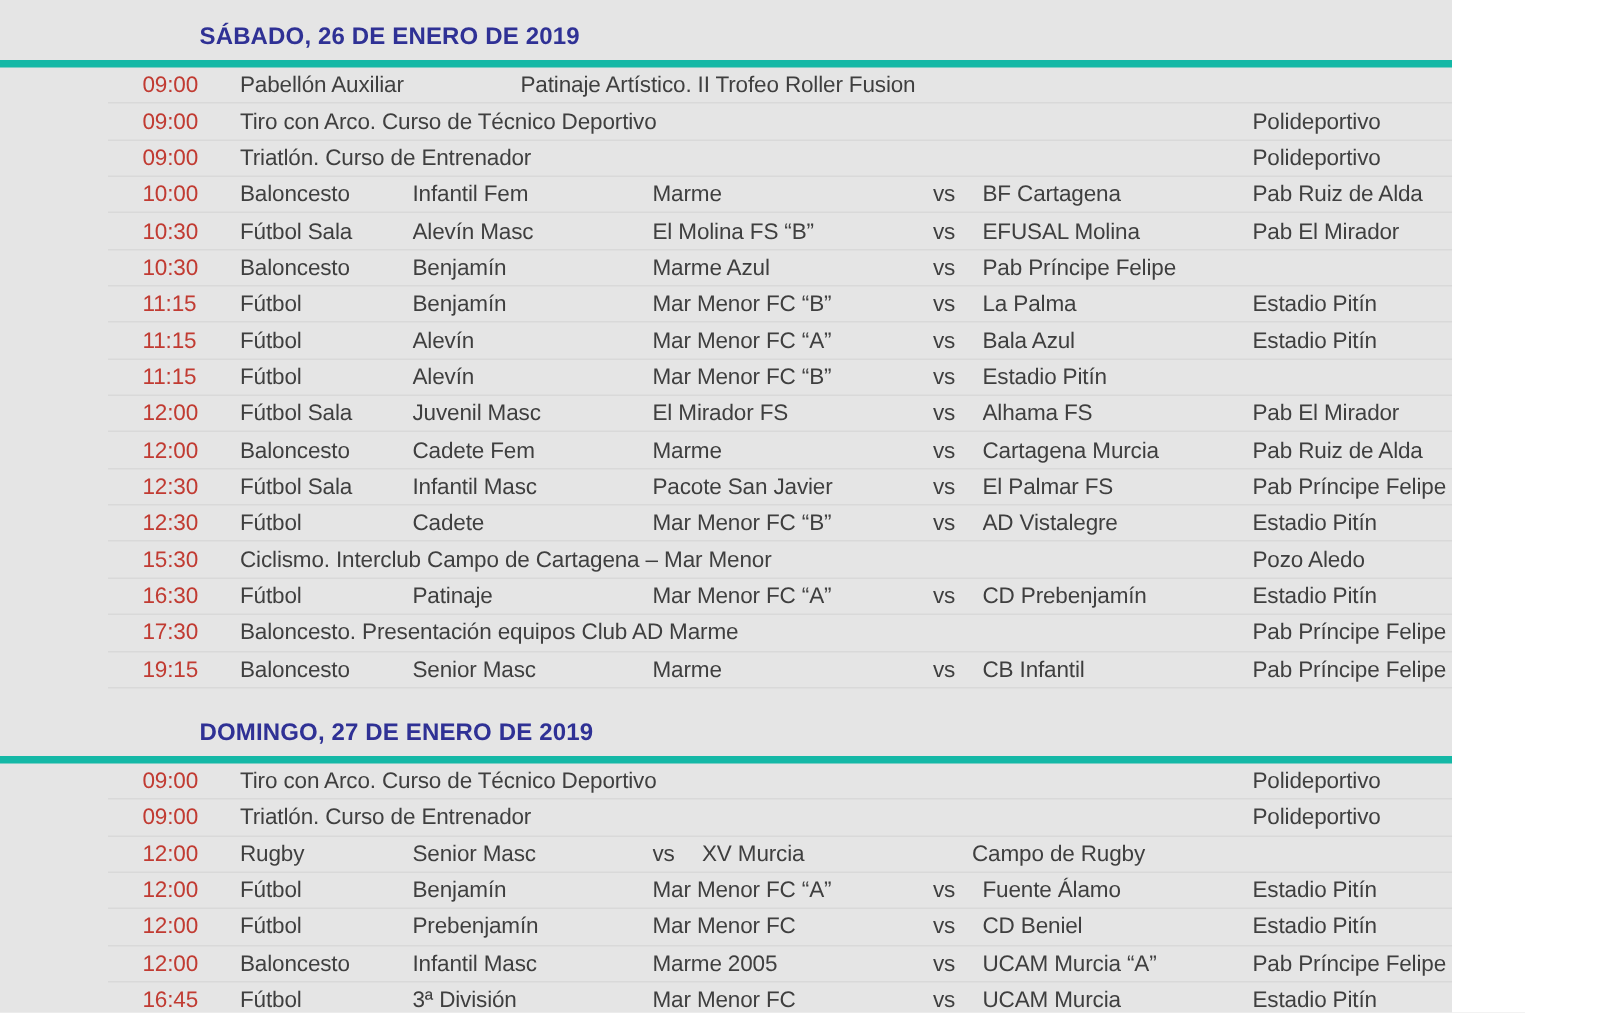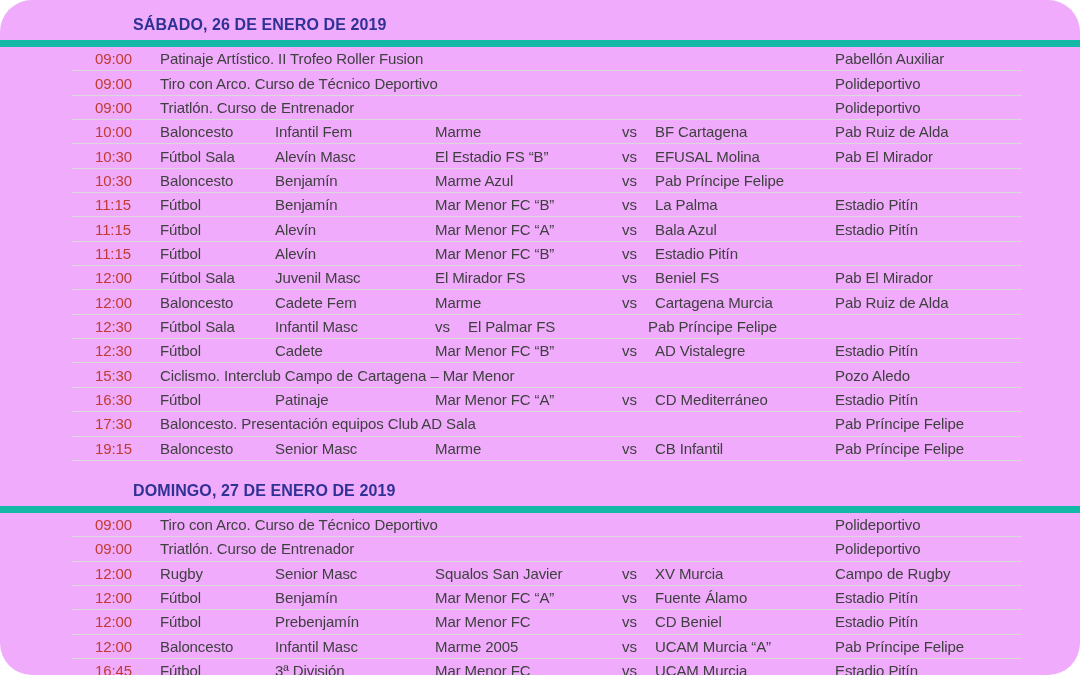--- a/index.html
+++ b/index.html
@@ -1,30 +1,30 @@
 <!DOCTYPE html>
 <html><head>
 <meta charset="utf-8">
 <style>
   html,body{margin:0;padding:0;}
   body{
     width:1080px;height:675px;overflow:hidden;background:#ffffff;
     font-family:"Liberation Sans", sans-serif;
     -webkit-font-smoothing:antialiased;
   }
-  .page{position:relative;width:1080px;height:675px;overflow:hidden;background:#f0abfc;border-radius:32px;}
+  .page{position:relative;width:968px;height:675px;overflow:hidden;background:#e5e5e5;}
   .day-title{
     margin:0;
     padding:15px 0 6px 133px;
     font-size:16px;line-height:19px;font-weight:bold;
     color:#2f3195;
     letter-spacing:0.1px;
   }
   .day.second .day-title{padding-top:20px;}
-  .rows{border-top:7px solid #14b8a6;}
+  .rows{border-top:5px solid #14b8a6;}
   .row{
     display:flex;align-items:center;
     height:24.35px;box-sizing:border-box;
     margin-left:72px;width:950px;
     border-bottom:1px solid #d9d9d9;
     font-size:15px;color:#3f3f3f;
     letter-spacing:-0.1px;
     white-space:nowrap;
   }
   .cell{overflow:hidden;flex-shrink:0;}
@@ -39,22 +39,22 @@
 </style>
 </head>
 <body>
 
 <div class="page">
   <section class="day">
     <h2 class="day-title">SÁBADO, 26 DE ENERO DE 2019</h2>
     <div class="rows">
         <div class="row">
           <span class="cell c-time">09:00</span>
+          <span class="cell c-venue">Pabellón Auxiliar</span>
           <span class="cell c-desc">Patinaje Artístico. II Trofeo Roller Fusion</span>
-          <span class="cell c-venue">Pabellón Auxiliar</span>
         </div>
         <div class="row">
           <span class="cell c-time">09:00</span>
           <span class="cell c-desc">Tiro con Arco. Curso de Técnico Deportivo</span>
           <span class="cell c-venue">Polideportivo</span>
         </div>
         <div class="row">
           <span class="cell c-time">09:00</span>
           <span class="cell c-desc">Triatlón. Curso de Entrenador</span>
           <span class="cell c-venue">Polideportivo</span>
@@ -65,21 +65,21 @@
           <span class="cell c-cat">Infantil Fem</span>
           <span class="cell c-home">Marme</span>
           <span class="cell c-vs">vs</span>
           <span class="cell c-away">BF Cartagena</span>
           <span class="cell c-venue">Pab Ruiz de Alda</span>
         </div>
         <div class="row">
           <span class="cell c-time">10:30</span>
           <span class="cell c-sport">Fútbol Sala</span>
           <span class="cell c-cat">Alevín Masc</span>
-          <span class="cell c-home">El Estadio FS “B”</span>
+          <span class="cell c-home">El Molina FS “B”</span>
           <span class="cell c-vs">vs</span>
           <span class="cell c-away">EFUSAL Molina</span>
           <span class="cell c-venue">Pab El Mirador</span>
         </div>
         <div class="row">
           <span class="cell c-time">10:30</span>
           <span class="cell c-sport">Baloncesto</span>
           <span class="cell c-cat">Benjamín</span>
           <span class="cell c-home">Marme Azul</span>
           <span class="cell c-vs">vs</span>
@@ -110,36 +110,37 @@
           <span class="cell c-home">Mar Menor FC “B”</span>
           <span class="cell c-vs">vs</span>
           <span class="cell c-venue">Estadio Pitín</span>
         </div>
         <div class="row">
           <span class="cell c-time">12:00</span>
           <span class="cell c-sport">Fútbol Sala</span>
           <span class="cell c-cat">Juvenil Masc</span>
           <span class="cell c-home">El Mirador FS</span>
           <span class="cell c-vs">vs</span>
-          <span class="cell c-away">Beniel FS</span>
+          <span class="cell c-away">Alhama FS</span>
           <span class="cell c-venue">Pab El Mirador</span>
         </div>
         <div class="row">
           <span class="cell c-time">12:00</span>
           <span class="cell c-sport">Baloncesto</span>
           <span class="cell c-cat">Cadete Fem</span>
           <span class="cell c-home">Marme</span>
           <span class="cell c-vs">vs</span>
           <span class="cell c-away">Cartagena Murcia</span>
           <span class="cell c-venue">Pab Ruiz de Alda</span>
         </div>
         <div class="row">
           <span class="cell c-time">12:30</span>
           <span class="cell c-sport">Fútbol Sala</span>
           <span class="cell c-cat">Infantil Masc</span>
+          <span class="cell c-home">Pacote San Javier</span>
           <span class="cell c-vs">vs</span>
           <span class="cell c-away">El Palmar FS</span>
           <span class="cell c-venue">Pab Príncipe Felipe</span>
         </div>
         <div class="row">
           <span class="cell c-time">12:30</span>
           <span class="cell c-sport">Fútbol</span>
           <span class="cell c-cat">Cadete</span>
           <span class="cell c-home">Mar Menor FC “B”</span>
           <span class="cell c-vs">vs</span>
@@ -150,26 +151,26 @@
           <span class="cell c-time">15:30</span>
           <span class="cell c-desc">Ciclismo. Interclub Campo de Cartagena – Mar Menor</span>
           <span class="cell c-venue">Pozo Aledo</span>
         </div>
         <div class="row">
           <span class="cell c-time">16:30</span>
           <span class="cell c-sport">Fútbol</span>
           <span class="cell c-cat">Patinaje</span>
           <span class="cell c-home">Mar Menor FC “A”</span>
           <span class="cell c-vs">vs</span>
-          <span class="cell c-away">CD Mediterráneo</span>
+          <span class="cell c-away">CD Prebenjamín</span>
           <span class="cell c-venue">Estadio Pitín</span>
         </div>
         <div class="row">
           <span class="cell c-time">17:30</span>
-          <span class="cell c-desc">Baloncesto. Presentación equipos Club AD Sala</span>
+          <span class="cell c-desc">Baloncesto. Presentación equipos Club AD Marme</span>
           <span class="cell c-venue">Pab Príncipe Felipe</span>
         </div>
         <div class="row">
           <span class="cell c-time">19:15</span>
           <span class="cell c-sport">Baloncesto</span>
           <span class="cell c-cat">Senior Masc</span>
           <span class="cell c-home">Marme</span>
           <span class="cell c-vs">vs</span>
           <span class="cell c-away">CB Infantil</span>
           <span class="cell c-venue">Pab Príncipe Felipe</span>
@@ -186,21 +187,20 @@
         </div>
         <div class="row">
           <span class="cell c-time">09:00</span>
           <span class="cell c-desc">Triatlón. Curso de Entrenador</span>
           <span class="cell c-venue">Polideportivo</span>
         </div>
         <div class="row">
           <span class="cell c-time">12:00</span>
           <span class="cell c-sport">Rugby</span>
           <span class="cell c-cat">Senior Masc</span>
-          <span class="cell c-home">Squalos San Javier</span>
           <span class="cell c-vs">vs</span>
           <span class="cell c-away">XV Murcia</span>
           <span class="cell c-venue">Campo de Rugby</span>
         </div>
         <div class="row">
           <span class="cell c-time">12:00</span>
           <span class="cell c-sport">Fútbol</span>
           <span class="cell c-cat">Benjamín</span>
           <span class="cell c-home">Mar Menor FC “A”</span>
           <span class="cell c-vs">vs</span>

